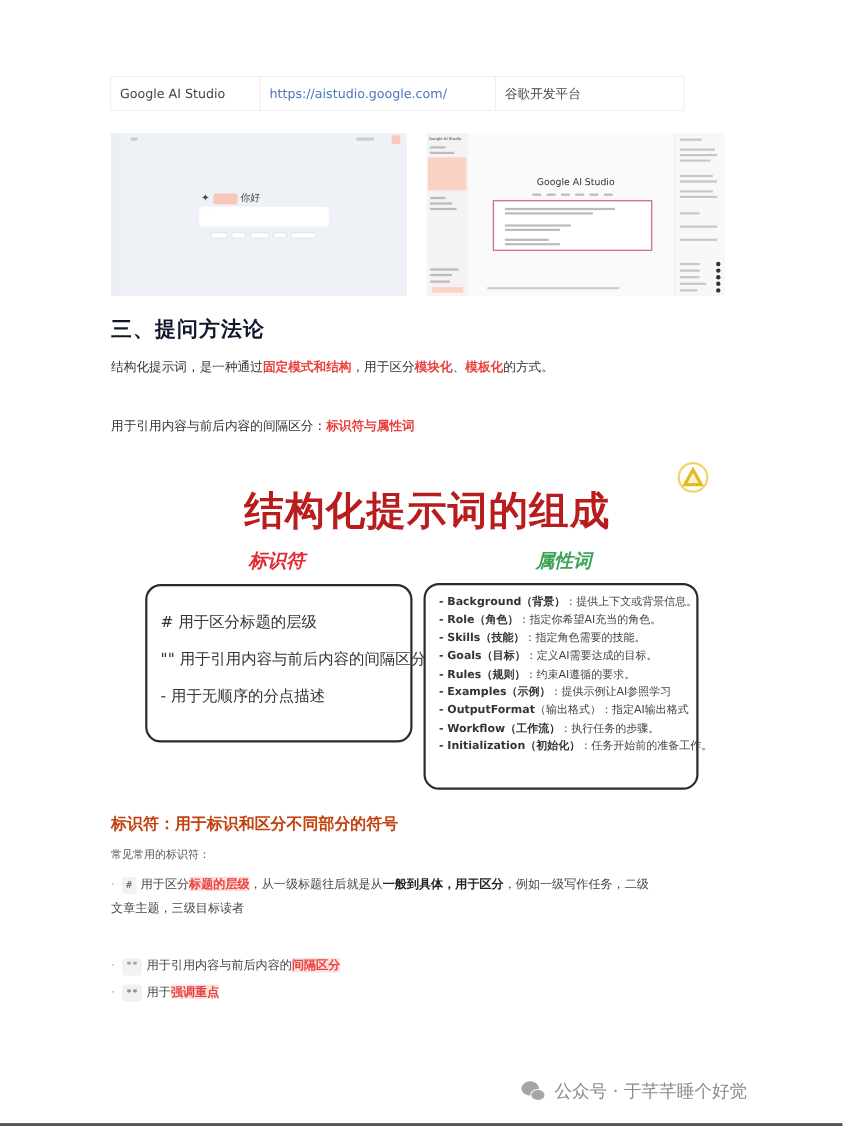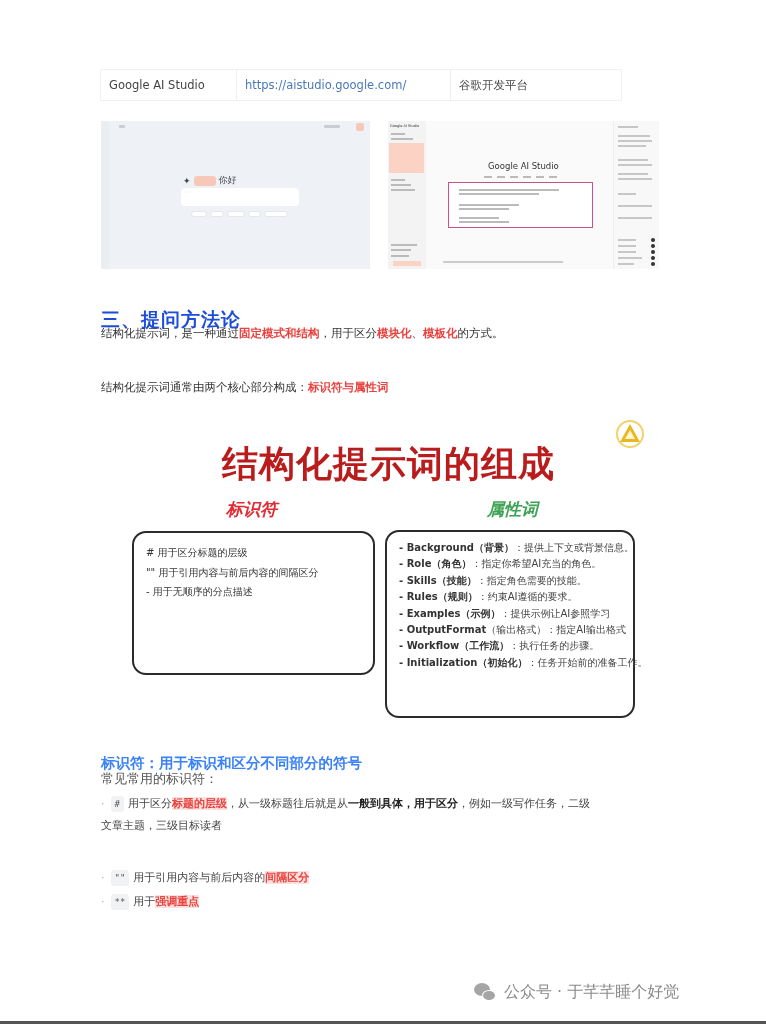--- a/index.html
+++ b/index.html
@@ -36,42 +36,42 @@
   .shot2 .rightpanel .line { position: absolute; left: 4px; height: 1.5px; background: #c7c7c7; }
   .shot2 .rightpanel .tog { position: absolute; right: 4px; width: 4px; height: 4px; border-radius: 50%; background: #333; }
   .shot2 .title { position: absolute; left: 100px; top: 40px; font-size: 8.5px; color: #333; white-space: nowrap; }
   .shot2 .tabs { position: absolute; left: 96px; top: 55px; display: flex; gap: 5px; }
   .shot2 .tabs i { display: block; width: 8px; height: 1.5px; background: #bbb; }
   .shot2 .highlight { position: absolute; left: 60px; top: 61px; width: 145px; height: 46px; border: 1.5px solid #c9508a; background: #fff; }
   .shot2 .highlight .row { position: absolute; left: 10px; height: 2px; background: #bbb; }
   .shot2 .bottombar { position: absolute; left: 55px; top: 140px; width: 120px; height: 1.5px; background: #ccc; }
 
   
-  .h-section { position: absolute; left: 101px; top: 307px; font-size: 19px; font-weight: bold; color: #1d4ed8; letter-spacing: 1px; }
+  .h-section { position: absolute; left: 101px; top: 286px; font-size: 19px; font-weight: bold; color: #0f172a; letter-spacing: 1px; }
   .p1 { position: absolute; left: 101px; top: 326px; font-size: 11.5px; color: #333; white-space: nowrap; }
   .p2 { position: absolute; left: 101px; top: 380px; font-size: 11.5px; color: #333; white-space: nowrap; }
   .red { color: #e8423e; font-weight: bold; }
   .bold { font-weight: bold; color: #222; }
 
   
   .graphic-title { position: absolute; left: 222px; top: 440px; font-size: 36px; font-weight: bold; color: #b91c1c; letter-spacing: 1px; white-space: nowrap; }
   .logo-badge { position: absolute; left: 614px; top: 418px; width: 32px; height: 32px; }
   .label-left { position: absolute; left: 226px; top: 498px; font-size: 17px; font-weight: bold; font-style: italic; color: #e22b34; }
   .label-right { position: absolute; left: 487px; top: 498px; font-size: 17px; font-weight: bold; font-style: italic; color: #3fa356; }
 
   .box-left { position: absolute; left: 132px; top: 531px; width: 243px; height: 144px; border: 2px solid #2b2b2b; border-radius: 14px; padding: 10px 0 0 12px; }
-  .box-left .ln { font-size: 10px; color: #333; line-height: 19.5px; white-space: nowrap; }
+  .box-left .ln { font-size: 14px; color: #333; line-height: 19.5px; white-space: nowrap; margin-top: 14px; }
   .box-right { position: absolute; left: 385px; top: 530px; width: 250px; height: 188px; border: 2px solid #2b2b2b; border-radius: 14px; padding: 8px 0 0 12px; }
   .box-right .ln { font-size: 10px; color: #444; line-height: 16.4px; white-space: nowrap; }
   .box-right .ln b { color: #333; }
   .box-right .ln .zh { font-weight: bold; color: #333; }
 
   
-  .h-sub { position: absolute; left: 101px; top: 740px; font-size: 14.5px; font-weight: bold; color: #3b82f6; white-space: nowrap; margin-top: 14px; }
-  .p3 { position: absolute; left: 101px; top: 770px; font-size: 13px; color: #555; }
+  .h-sub { position: absolute; left: 101px; top: 740px; font-size: 14.5px; font-weight: bold; color: #c2410c; white-space: nowrap; }
+  .p3 { position: absolute; left: 101px; top: 770px; font-size: 10px; color: #555; }
   .bullet { position: absolute; left: 101px; font-size: 11px; color: #444; line-height: 23px; white-space: nowrap; }
   .bullet .dotmark { color: #aaa; margin-right: 6px; }
   .code { display: inline-block; background: #f1f2f4; border-radius: 3px; padding: 0 4px; font-family: "DejaVu Sans Mono", monospace; font-size: 9px; color: #555; line-height: 16px; margin-right: 4px; }
   .hl { background: #fde1df; color: #e8423e; font-weight: bold; }
   .b1 { top: 792px; }
   .b1b { top: 814px; left: 101px; }
   .b2 { top: 842px; margin-top: 48px; }
   .b3 { top: 866px; }
 
   
@@ -167,21 +167,21 @@
     <div class="line" style="top:142px;width:16px;"></div>
       <div class="tog" style="top:141px;"></div>
   </div>
 </div>
 
 <div class="h-section">三、提问方法论</div>
 <div class="p1">
   <span>结构化提示词，是一种通过</span><span class="red">固定模式和结构</span><span>，用于区分</span><span class="red">模块化</span><span>、</span><span class="red">模板化</span><span>的方式。</span>
 </div>
 <div class="p2">
-  <span>结构化提示词通常由两个核心部分构成：</span><span class="red">标识符与属性词</span>
+  <span>用于引用内容与前后内容的间隔区分：</span><span class="red">标识符与属性词</span>
 </div>
 
 <div class="graphic-title">结构化提示词的组成</div>
 <svg class="logo-badge" viewBox="0 0 32 32">
   <circle cx="16" cy="16" r="13" fill="none" stroke="#f2d36b" stroke-width="2"></circle>
   <path d="M16 6 L26 24 L6 24 Z" fill="#e8b820"></path>
   <path d="M16 12 L21 21 L11 21 Z" fill="#fff6cf"></path>
 </svg>
 <div class="label-left">标识符</div>
 <div class="label-right">属性词</div>
@@ -189,20 +189,21 @@
 <div class="box-left">
   <div class="ln"># 用于区分标题的层级</div>
   <div class="ln">"" 用于引用内容与前后内容的间隔区分</div>
   <div class="ln">- 用于无顺序的分点描述</div>
 </div>
 
 <div class="box-right">
   <div class="ln"><b>- Background</b><span class="zh">（背景）</span><span>：提供上下文或背景信息。</span></div>
   <div class="ln"><b>- Role</b><span class="zh">（角色）</span><span>：指定你希望AI充当的角色。</span></div>
   <div class="ln"><b>- Skills</b><span class="zh">（技能）</span><span>：指定角色需要的技能。</span></div>
+  <div class="ln"><b>- Goals</b><span class="zh">（目标）</span><span>：定义AI需要达成的目标。</span></div>
   <div class="ln"><b>- Rules</b><span class="zh">（规则）</span><span>：约束AI遵循的要求。</span></div>
   <div class="ln"><b>- Examples</b><span class="zh">（示例）</span><span>：提供示例让AI参照学习</span></div>
   <div class="ln"><b>- OutputFormat</b><span>（输出格式）</span><span>：指定AI输出格式</span></div>
   <div class="ln"><b>- Workflow</b><span class="zh">（工作流）</span><span>：执行任务的步骤。</span></div>
   <div class="ln"><b>- Initialization</b><span class="zh">（初始化）</span><span>：任务开始前的准备工作。</span></div>
 </div>
 
 <div class="h-sub">标识符：用于标识和区分不同部分的符号</div>
 <div class="p3">常见常用的标识符：</div>
 

